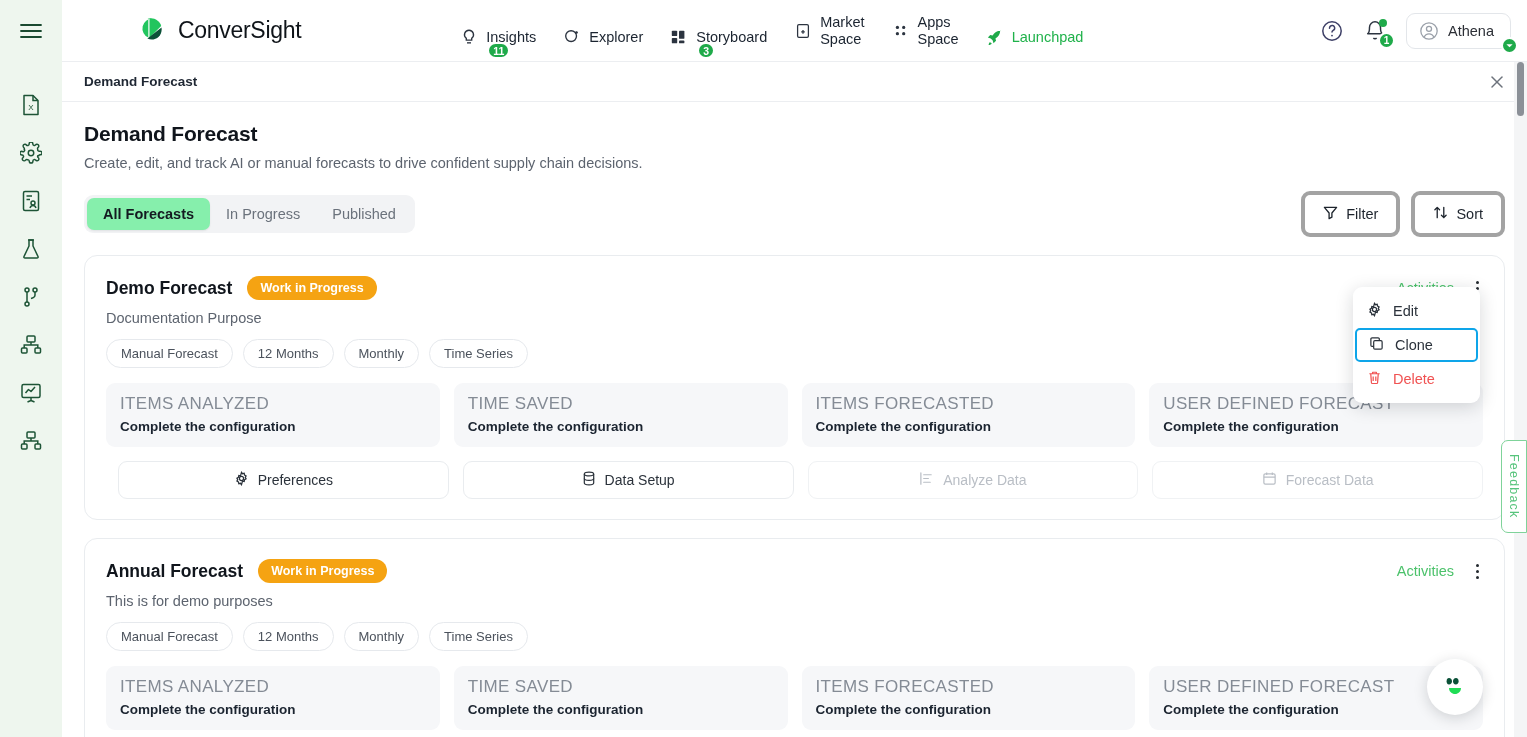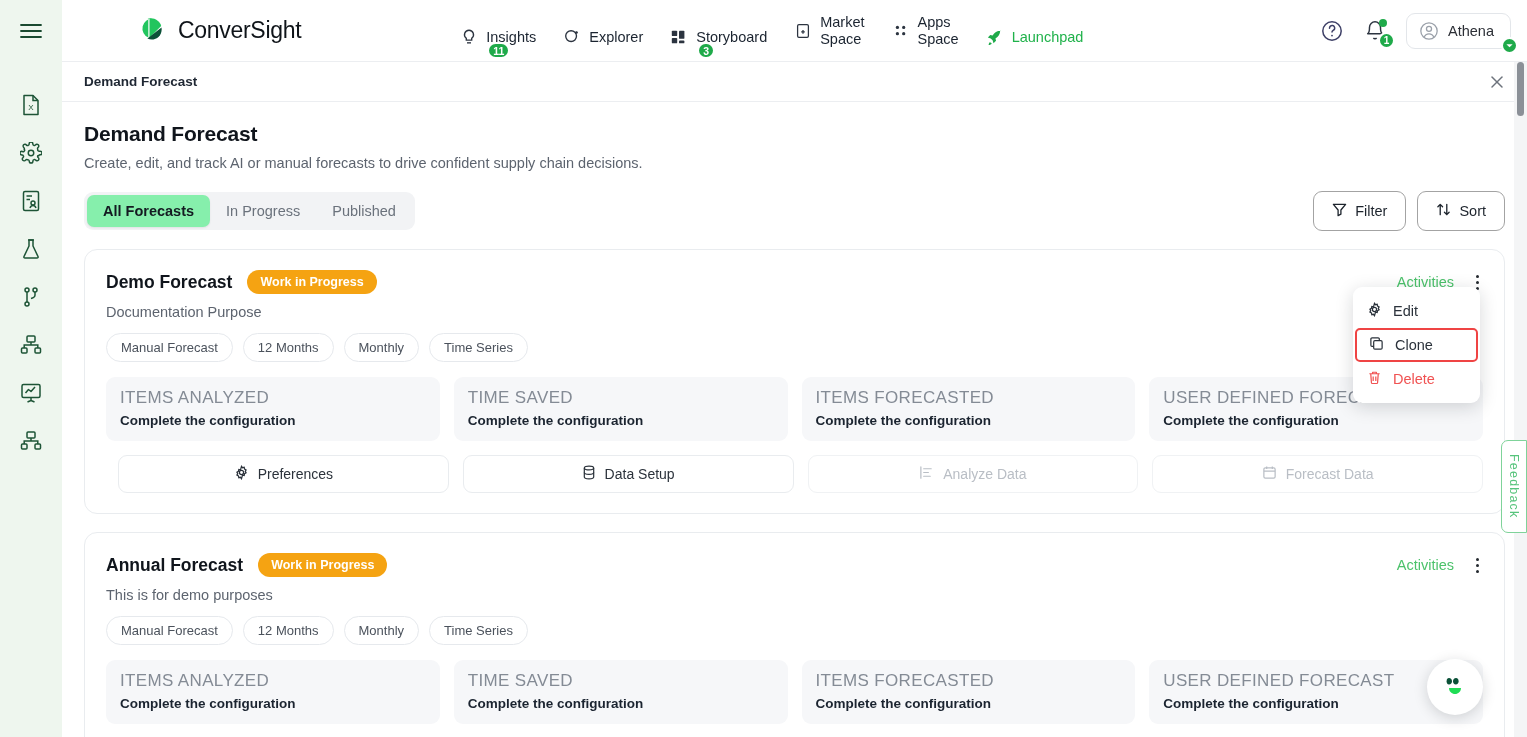--- a/index.html
+++ b/index.html
@@ -101,21 +101,21 @@
     display: inline-flex; background: #f2f3f5; border-radius: 9px; padding: 3px;
   }
   .tab {
     font-size: 14.5px; color: #6b727c; padding: 8px 16px; border-radius: 7px; cursor: pointer; white-space: nowrap;
   }
   .tab.active { background: #86efac; color: #141a21; font-weight: 600; box-shadow: 0 1px 2px rgba(16,22,28,.08); }
 
   .actions { margin-left: auto; display: flex; align-items: center; gap: 11px; }
   .btn-outline {
     display: flex; align-items: center; gap: 8px;
-    border: 1px solid #a3a3a3; background: #fff; border-radius: 9px;
+    border: 4px solid #a3a3a3; background: #fff; border-radius: 9px;
     padding: 10px 18px; font-size: 14.5px; color: #1d242d; cursor: pointer;
   }
   .btn-primary {
     display: flex; align-items: center; gap: 9px;
     background: #2fb24f; color: #fff; border: none; border-radius: 9px;
     padding: 11px 20px; font-size: 14.5px; font-weight: 600; cursor: pointer;
   }
 
   
   .card {
@@ -155,21 +155,21 @@
     position: absolute; top: 287px; right: 47px; width: 127px;
     background: #fff; border-radius: 9px; z-index: 40;
     box-shadow: 0 4px 18px rgba(16,22,28,.17); padding: 7px 0;
   }
   .menu-item {
     display: flex; align-items: center; gap: 11px;
     padding: 8px 14px; font-size: 14.5px; color: #2b323b; cursor: pointer;
   }
   .menu-item.danger { color: #f05252; }
   .menu-item.focused {
-    border: 2px solid #ef4444; border-radius: 5px; margin: 0 2px; padding: 6px 12px;
+    border: 2px solid #0ea5e9; border-radius: 5px; margin: 0 2px; padding: 6px 12px;
   }
 
   
   .feedback {
     position: absolute; right: 0px; top: 440px;
     background: #fff; border: 1px solid #7fd39a; border-radius: 7px 0 0 7px;
     color: #57c47c; font-size: 12.5px; letter-spacing: 1.2px;
     padding: 13px 5px; writing-mode: vertical-rl; cursor: pointer; z-index: 30;
   }
 

